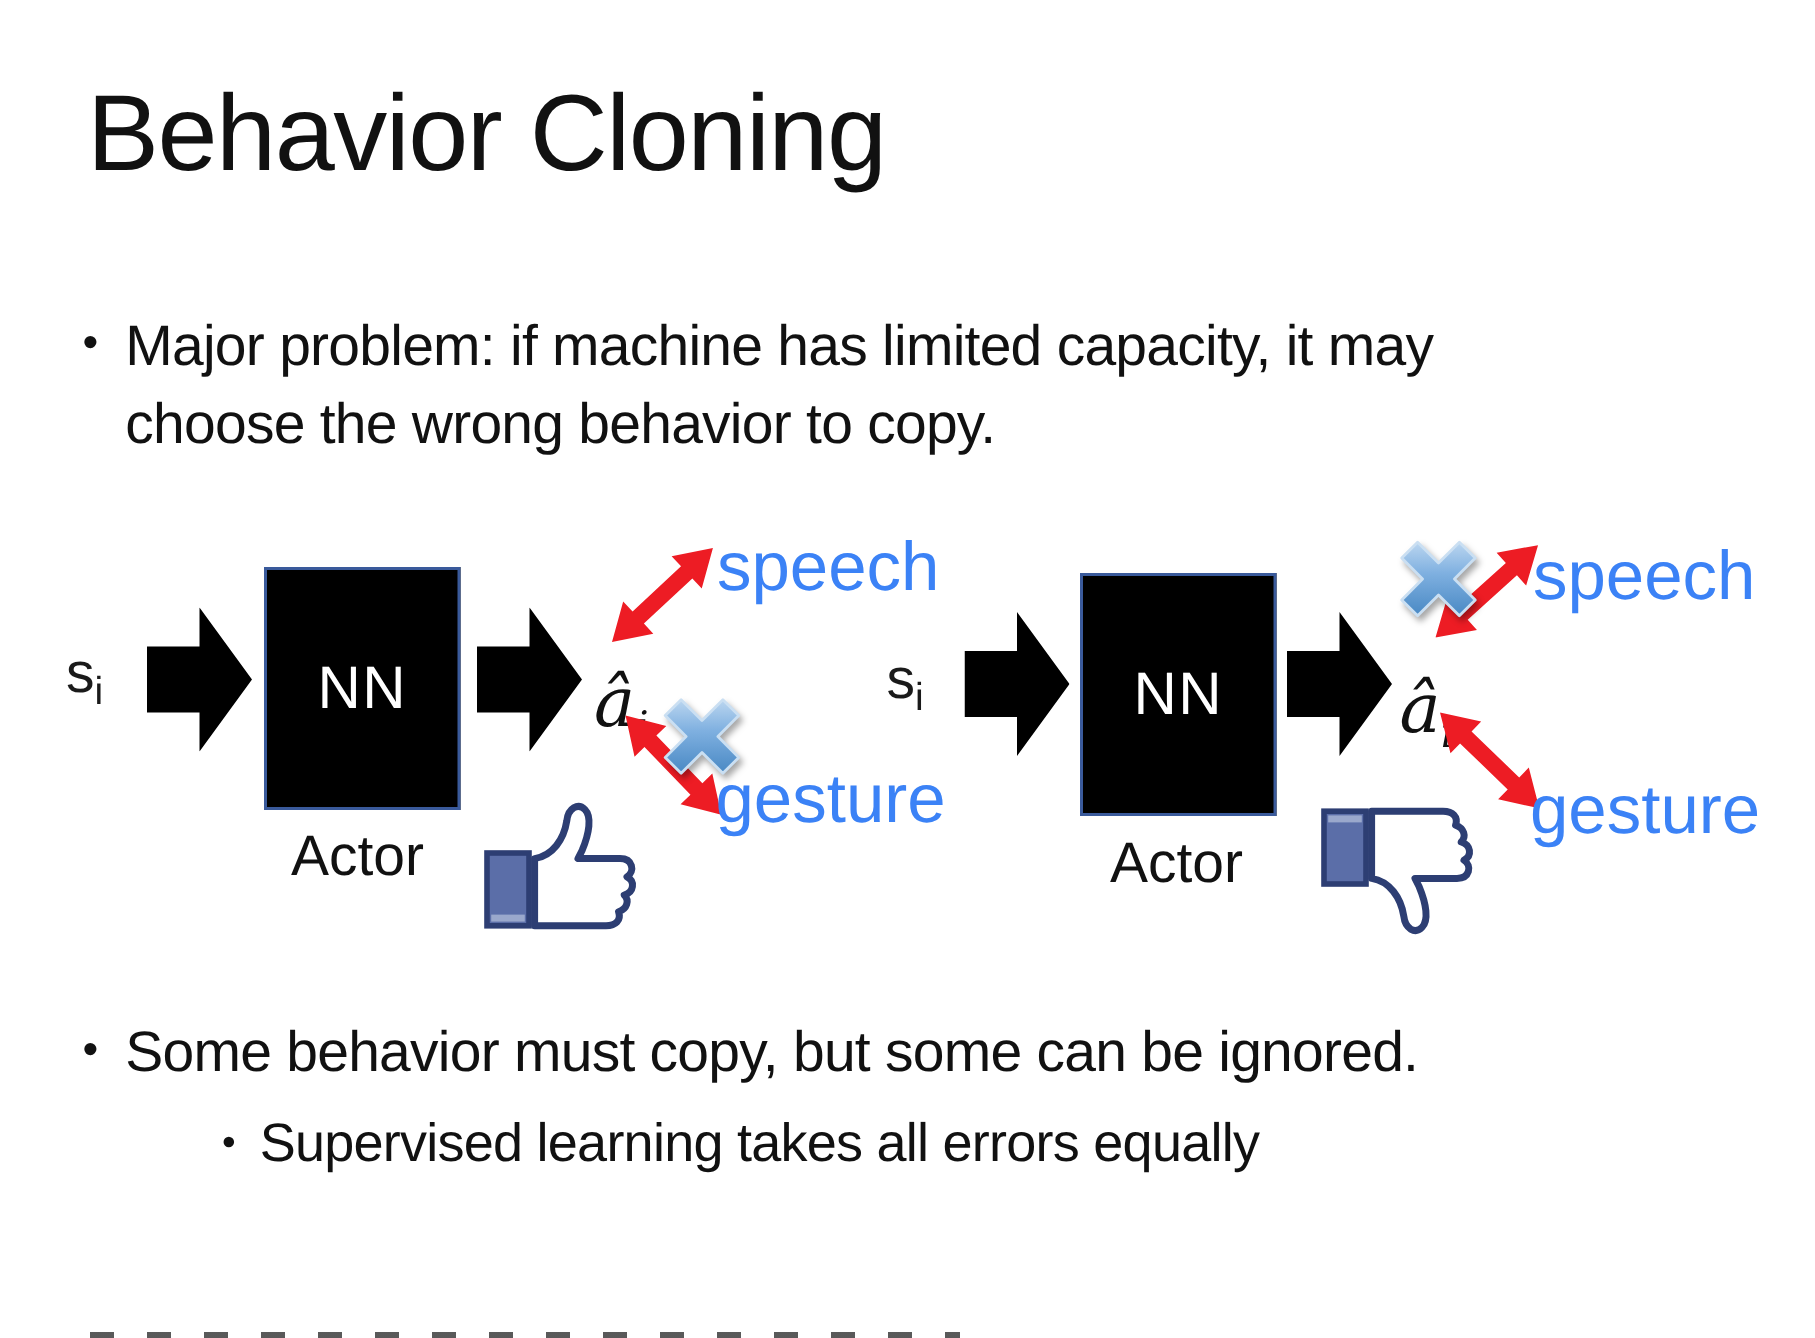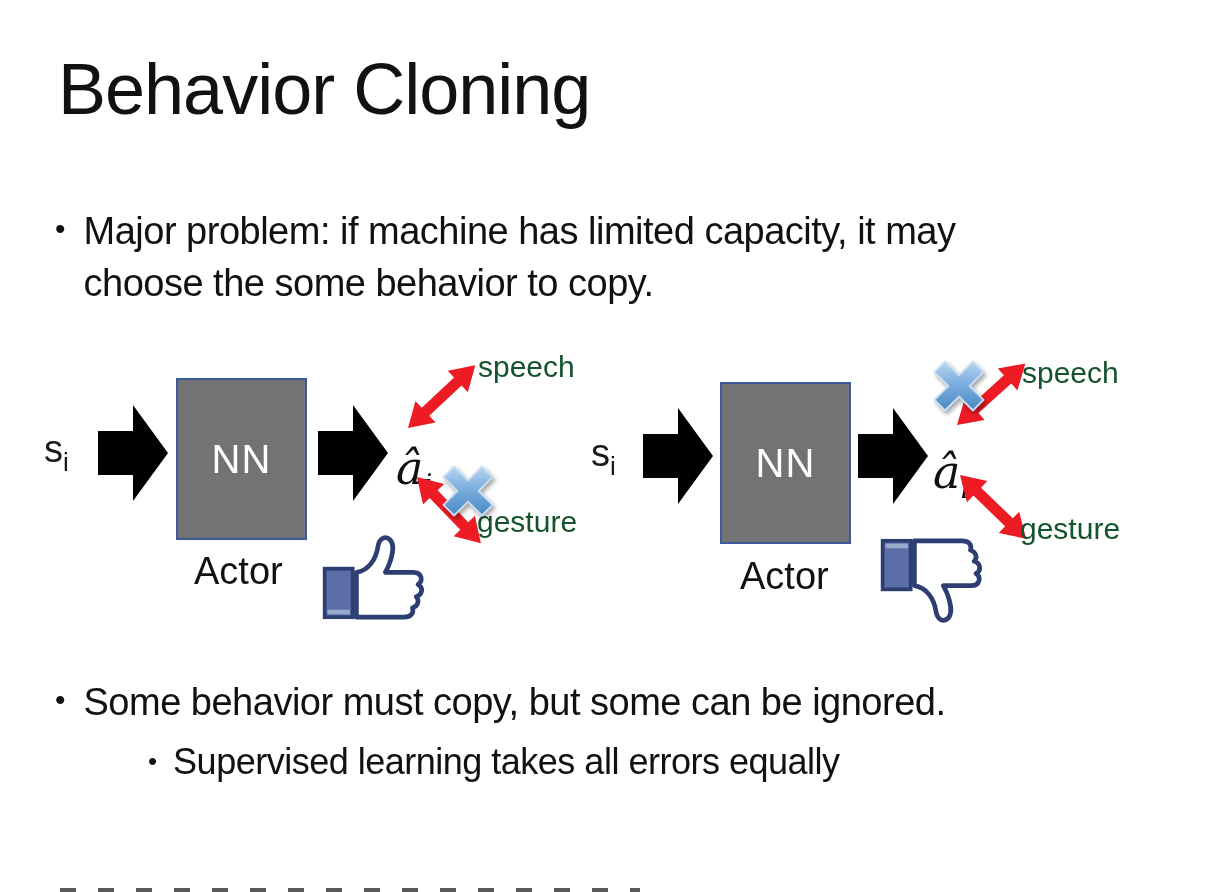--- a/index.html
+++ b/index.html
@@ -17,21 +17,21 @@
   .bullet-row{display:flex;align-items:flex-start;}
   .bullet-dot{font-size:30px;line-height:48px;margin-right:18px;color:#111;}
   .bullet-dot.small{font-size:26px;line-height:46px;margin-right:16px;}
   .bullet-text{font-size:38px;line-height:52px;letter-spacing:-0.5px;color:#111;}
   .bullet-text.small{font-size:36px;line-height:48px;}
   #bullet-major{left:55px;top:205px;width:1010px;}
   #bullet-some{left:55px;top:676px;width:1100px;}
   #bullet-supervised{left:148px;top:738px;width:1000px;}
 
   .nn-box{
-    width:131px;height:162px;background:#737373;border:2px solid #3a5a9b;
+    width:131px;height:162px;background:#000000;border:2px solid #3a5a9b;
     box-sizing:border-box;display:flex;align-items:center;justify-content:center;
   }
   .nn-box span{color:#ffffff;font-size:40px;letter-spacing:1px;}
   #nn-left{left:176px;top:378px;}
   #nn-right{left:720px;top:382px;}
 
   .state-label{font-size:38px;}
   .state-label sub{font-size:26px;}
   #s-left{left:44px;top:428px;}
   #s-right{left:591px;top:432px;}
@@ -41,21 +41,21 @@
     font-size:46px;color:#111;margin-top:21px;
   }
   .a-hat sub{font-size:28px;}
   #a-left{left:396px;top:420px;}
   #a-right{left:933px;top:424px;}
 
   .actor-label{font-size:38px;color:#111;}
   #actor-left{left:194px;top:550px;}
   #actor-right{left:740px;top:555px;}
 
-  .io-label{font-size:30px;color:#14532d;}
+  .io-label{font-size:46px;color:#3b82f6;}
   #speech-left{left:478px;top:350px;}
   #gesture-left{left:477px;top:505px;}
   #speech-right{left:1022px;top:356px;}
   #gesture-right{left:1020px;top:512px;}
 
   .black-arrow{width:70px;height:96px;}
   #arrow-l1{left:98px;top:405px;}
   #arrow-l2{left:318px;top:405px;}
   #arrow-r1{left:643px;top:408px;}
   #arrow-r2{left:858px;top:408px;}
@@ -80,21 +80,21 @@
     opacity:0.85;
   }
 </style>
 </head>
 <body>
 
 <div class="abs slide-title">Behavior Cloning</div>
 
 <div class="abs bullet-row" id="bullet-major">
   <span class="bullet-dot">•</span>
-  <span class="bullet-text">Major problem: if machine has limited capacity, it may choose the some behavior to copy.</span>
+  <span class="bullet-text">Major problem: if machine has limited capacity, it may choose the wrong behavior to copy.</span>
 </div>
 
 <div class="abs state-label" id="s-left">
   <span>s</span><sub>i</sub>
 </div>
 
 <svg class="abs black-arrow" id="arrow-l1" viewBox="0 0 70 96">
   <polygon points="0,26 35,26 35,0 70,48 35,96 35,70 0,70" fill="#000000"></polygon>
 </svg>
 

